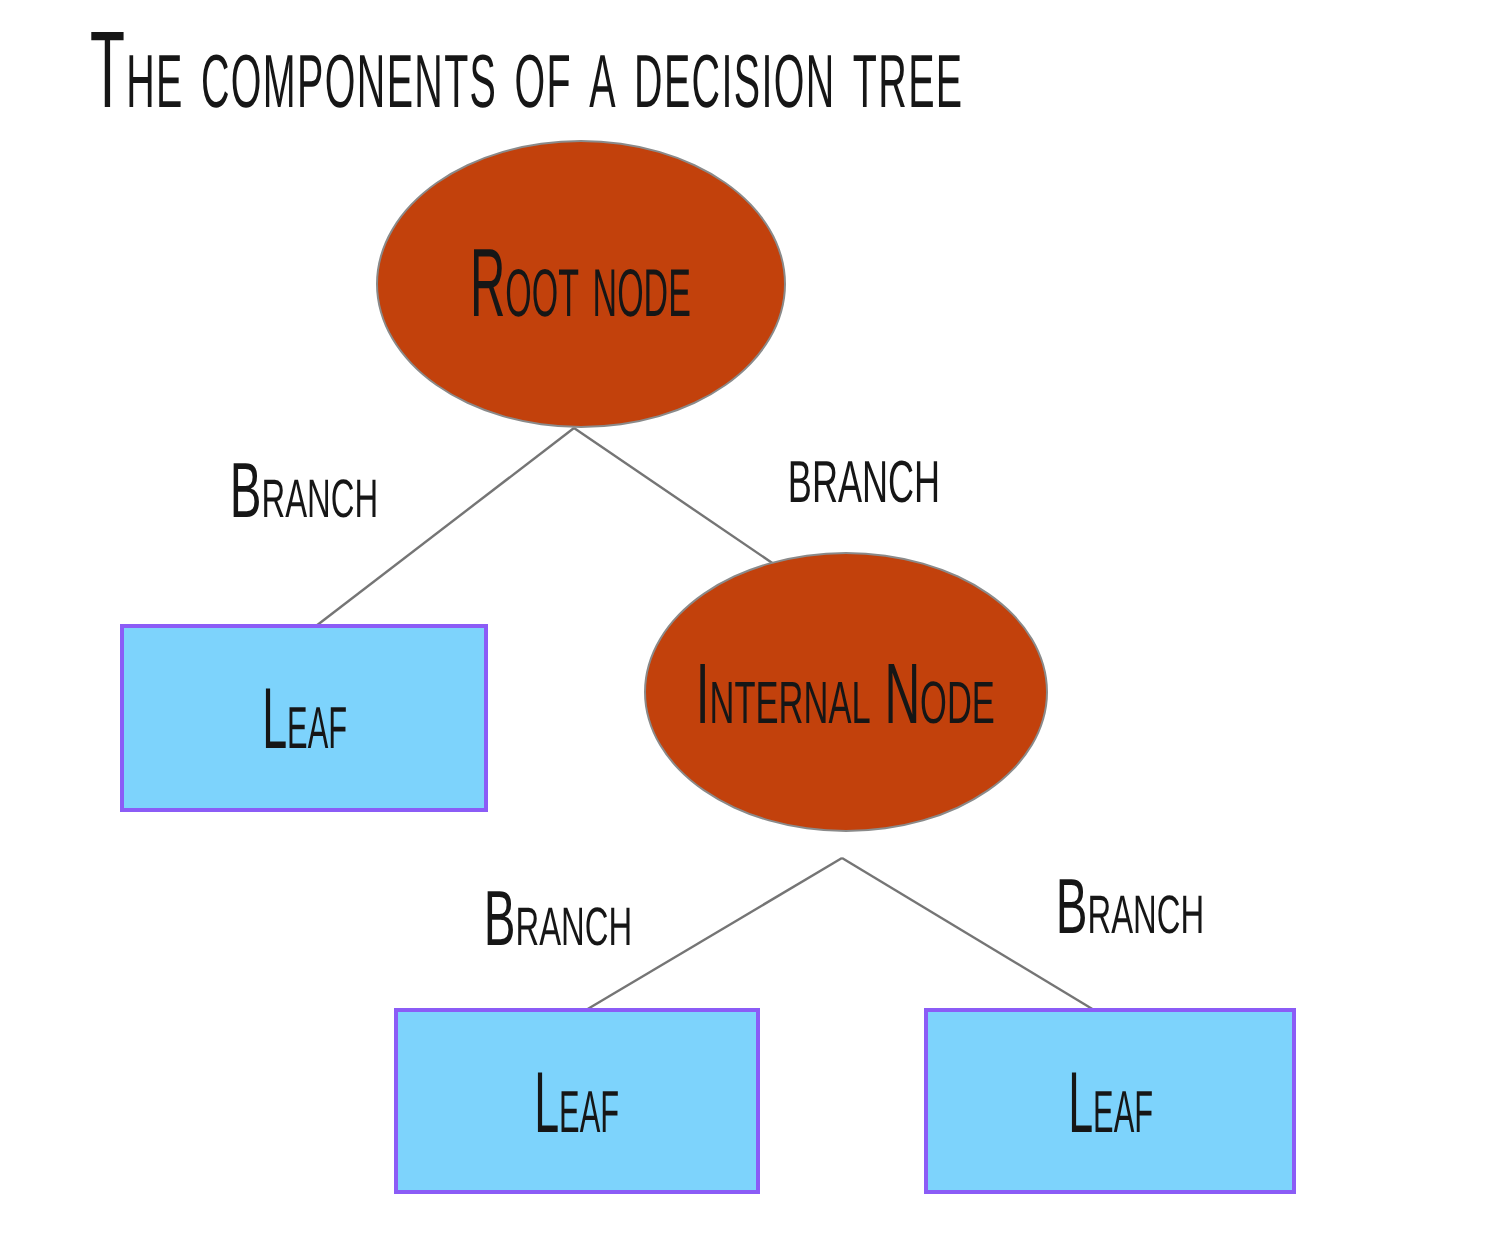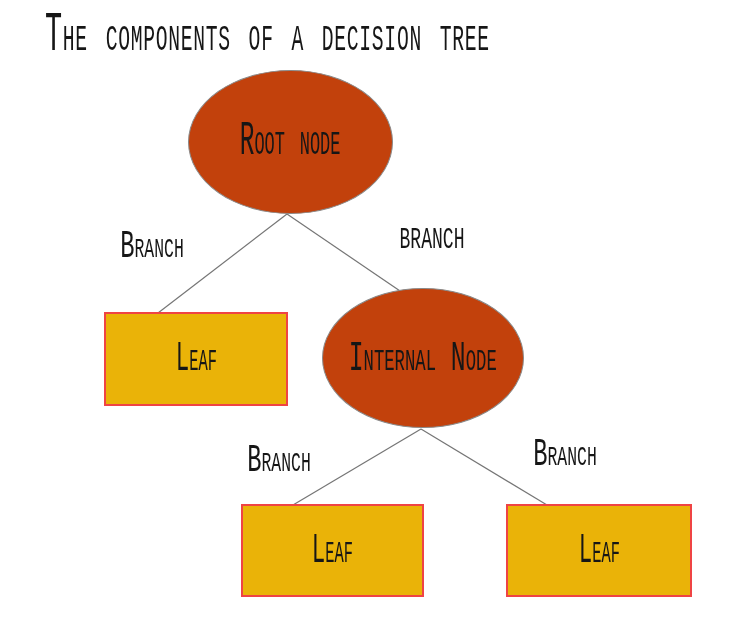--- a/index.html
+++ b/index.html
@@ -2,21 +2,21 @@
 <html><head>
 <meta charset="utf-8">
 <style>
   html, body { margin: 0; padding: 0; background: #ffffff; }
   .canvas {
     position: relative;
     width: 752px;
     height: 618px;
     background: #ffffff;
     overflow: hidden;
-    font-family: Liberation Mono, monospace;
+    font-family: Liberation Sans, sans-serif;
     color: #161616;
   }
   .hand {
     font-variant: small-caps;
     font-weight: 500;
     white-space: nowrap;
     line-height: 1;
   }
   .title {
     position: absolute;
@@ -43,25 +43,24 @@
     align-items: center;
     justify-content: center;
     box-sizing: border-box;
   }
   .ellipse {
     background: #c2410c;
     border: 1px solid #8a8a8a;
     border-radius: 50%;
   }
   .root-node   { left: 188px; top: 70px;  width: 205px; height: 144px; }
-  .internal-node { left: 322px; top: 288px; width: 202px; height: 140px; align-items: center; }
+  .internal-node { left: 322px; top: 276px; width: 202px; height: 140px; align-items: center; }
   .leaf {
-    background: #eab308;
-    border: 2px solid #ef4444;
-    margin-left: 44px;
+    background: #7dd3fc;
+    border: 2px solid #8b5cf6;
   }
   .leaf-1 { left: 60px;  top: 312px; width: 184px; height: 94px; }
   .leaf-2 { left: 197px; top: 504px; width: 183px; height: 93px; }
   .leaf-3 { left: 462px; top: 504px; width: 186px; height: 93px; }
   .node-label { display: inline-block; }
   .root-label     { font-size: 36px; transform: scale(0.68, 1.35); }
   .internal-label { font-size: 33px; transform: scale(0.75, 1.30); }
   .leaf-label     { font-size: 32px; transform: scale(0.70, 1.35); }
   .edge-label {
     position: absolute;

